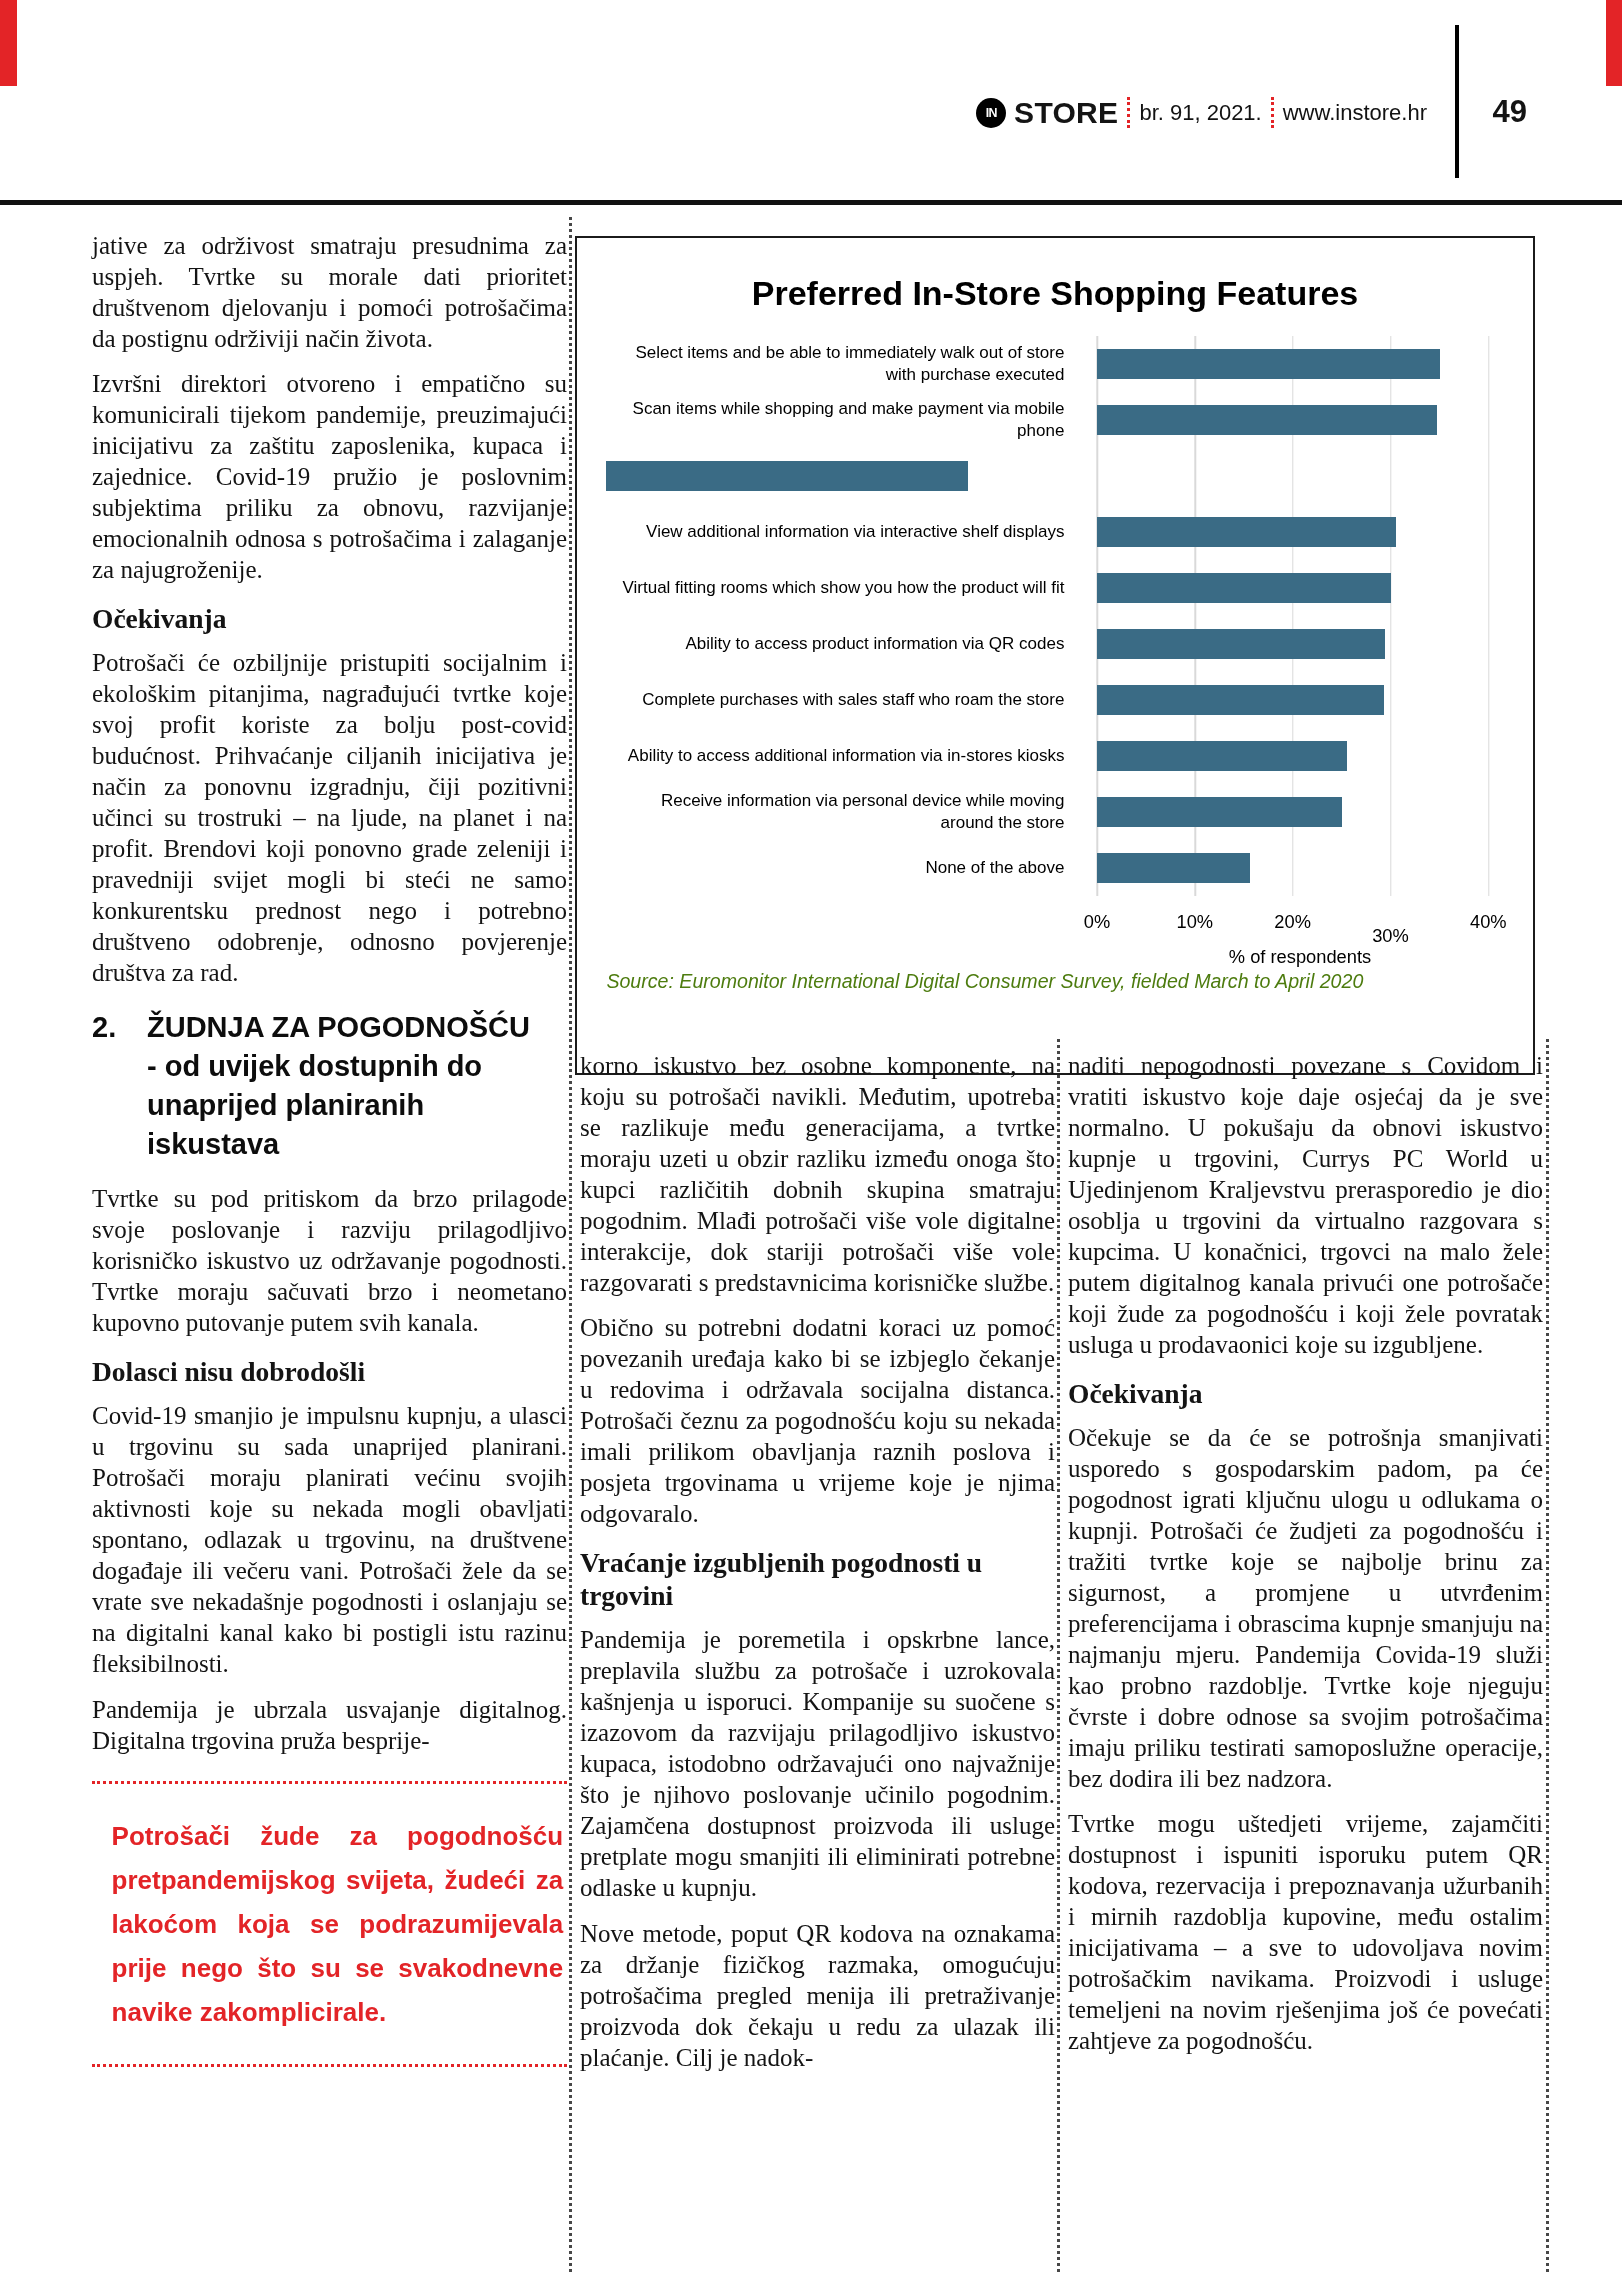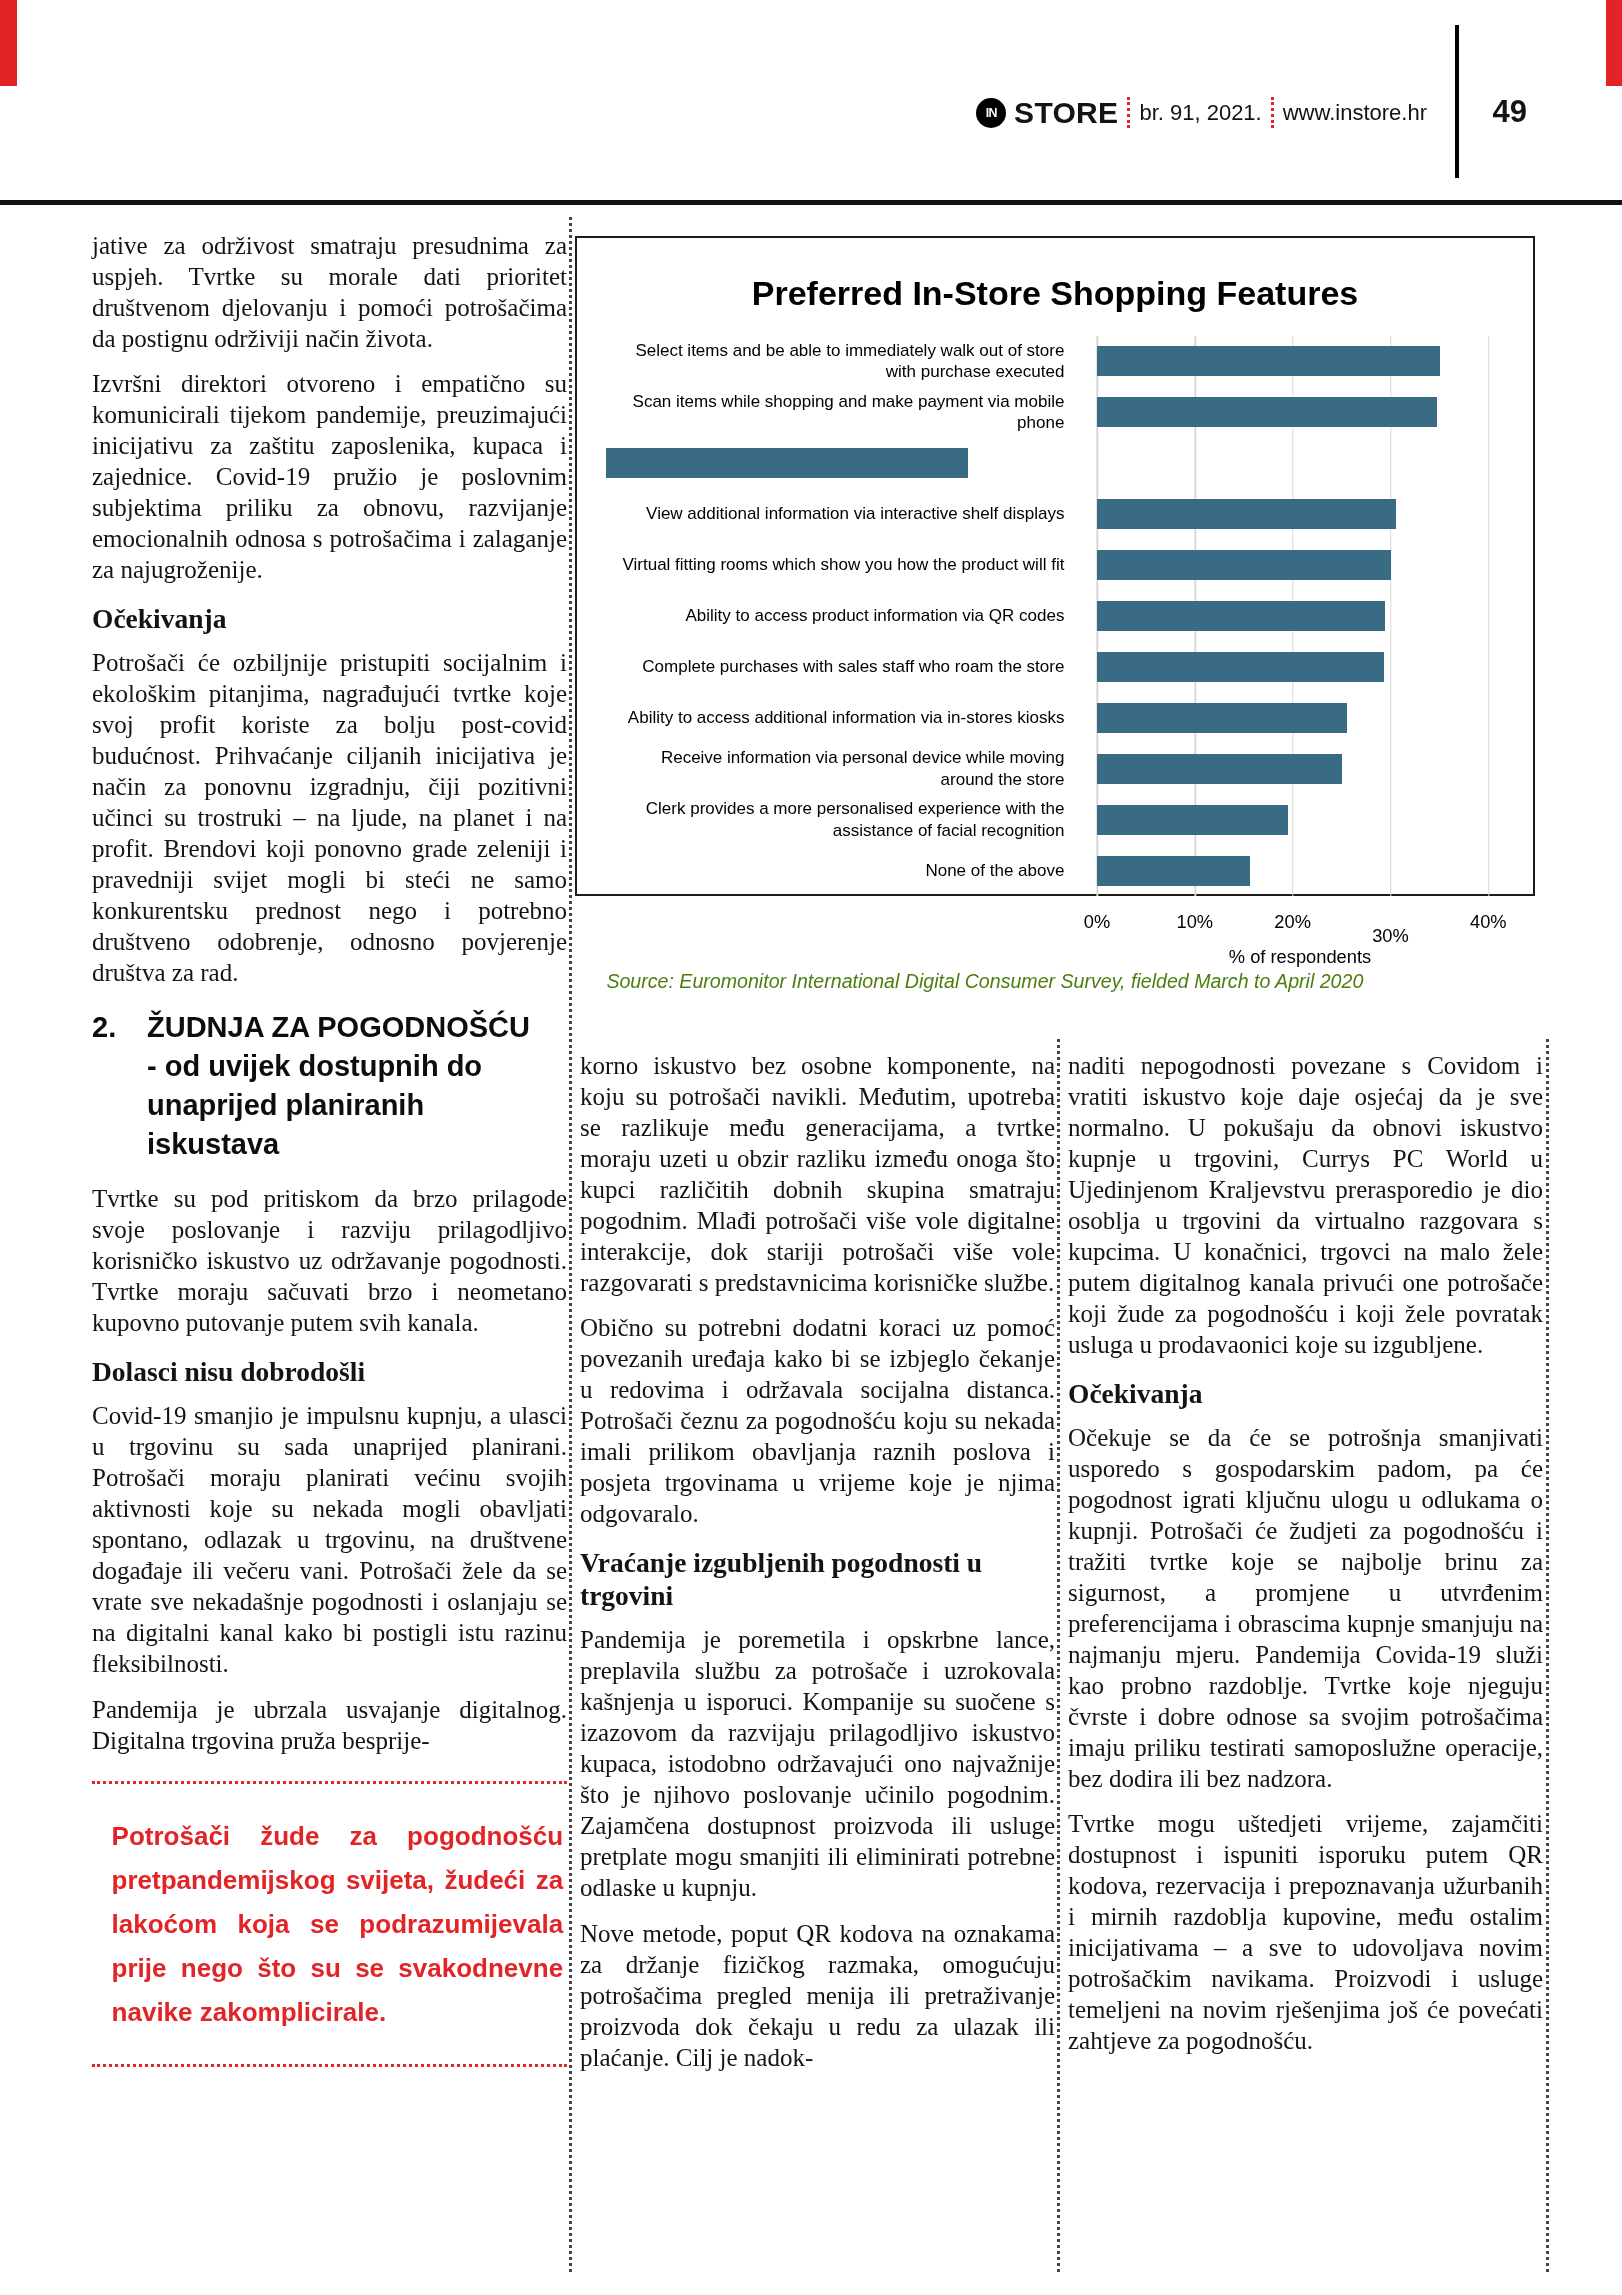--- a/index.html
+++ b/index.html
@@ -17,21 +17,21 @@
   .header-items { position:absolute; top:81px; right:196px; height:63px; display:flex; align-items:center; gap:9px; font-family:"Liberation Sans", sans-serif; }
   .logo { display:flex; align-items:center; gap:7.9px; }
   .logo-circle { width:30px; height:30px; border-radius:50%; background:#000; color:#fff; display:flex; align-items:center; justify-content:center; font-weight:bold; font-size:12.4px; letter-spacing:-0.7px; }
   .logo-store { font-weight:bold; font-size:30px; letter-spacing:0.3px; }
   .dot-sep { height:31px; border-left:3.3px dotted #e32427; }
   .issue, .site { font-size:22px; color:#121212; }
   .page-divider { position:absolute; top:25px; right:164px; width:3.9px; height:153px; background:#000; }
   .page-num { position:absolute; top:94px; right:96px; font-family:"Liberation Sans", sans-serif; font-weight:bold; font-size:31px; }
 
   
-  .chart-box { position:absolute; left:575px; top:236px; width:960px; height:660px; border:2px solid #1b1b1b; background:#fff; font-family:"Liberation Sans", sans-serif; }
+  .chart-box { position:absolute; left:575px; top:236px; width:960px; height:839px; border:2px solid #1b1b1b; background:#fff; font-family:"Liberation Sans", sans-serif; }
   .chart-title { position:absolute; top:36px; left:0; right:0; text-align:center; font-weight:bold; font-size:34px; color:#000; }
   .chart-area { position:absolute; left:29.4px; top:98px; width:897px; height:560px; }
   .grid-overlay { position:absolute; left:491px; top:0; width:406px; height:100%; }
   .grid-line { position:absolute; top:0; bottom:0; width:1.3px; background:#d9d9d9; transform:translateX(-0.7px); }
   .rows { position:absolute; left:0; top:0; width:100%; height:100%; display:flex; flex-direction:column; }
   .crow { flex:1; display:grid; grid-template-columns:458px 1fr; column-gap:33px; align-items:center; }
   .clabel { font-size:17px; line-height:21.6px; text-align:right; color:#000; }
   .ctrack { position:relative; height:30px; }
   .cbar { position:absolute; left:0; top:0; height:100%; }
   .xticks { position:absolute; left:520px; top:669px; width:406px; height:30px; font-size:18.3px; color:#000; }
@@ -140,26 +140,20 @@
               <div class="cbar" style="width: 61.4458%; background: rgb(58, 107, 133);"></div>
             </div>
           </div>
           <div class="crow">
             <div class="clabel">Receive information via personal device while moving around the store</div>
             <div class="ctrack">
               <div class="cbar" style="width: 60.241%; background: rgb(58, 107, 133);"></div>
             </div>
           </div>
           <div class="crow">
-            <div class="clabel">Clerk provides a more personalised experience with the assistance of facial recognition</div>
-            <div class="ctrack">
-              <div class="cbar" style="width: 46.988%; background: rgb(58, 107, 133);"></div>
-            </div>
-          </div>
-          <div class="crow">
             <div class="clabel">None of the above</div>
             <div class="ctrack">
               <div class="cbar" style="width: 37.5904%; background: rgb(58, 107, 133);"></div>
             </div>
           </div>
         </div>
     </div>
     <div class="xticks" id="chart-xticks">
         <span class="tick" style="left: 0%;">0%</span>
         <span class="tick" style="left: 24.0964%;">10%</span>

